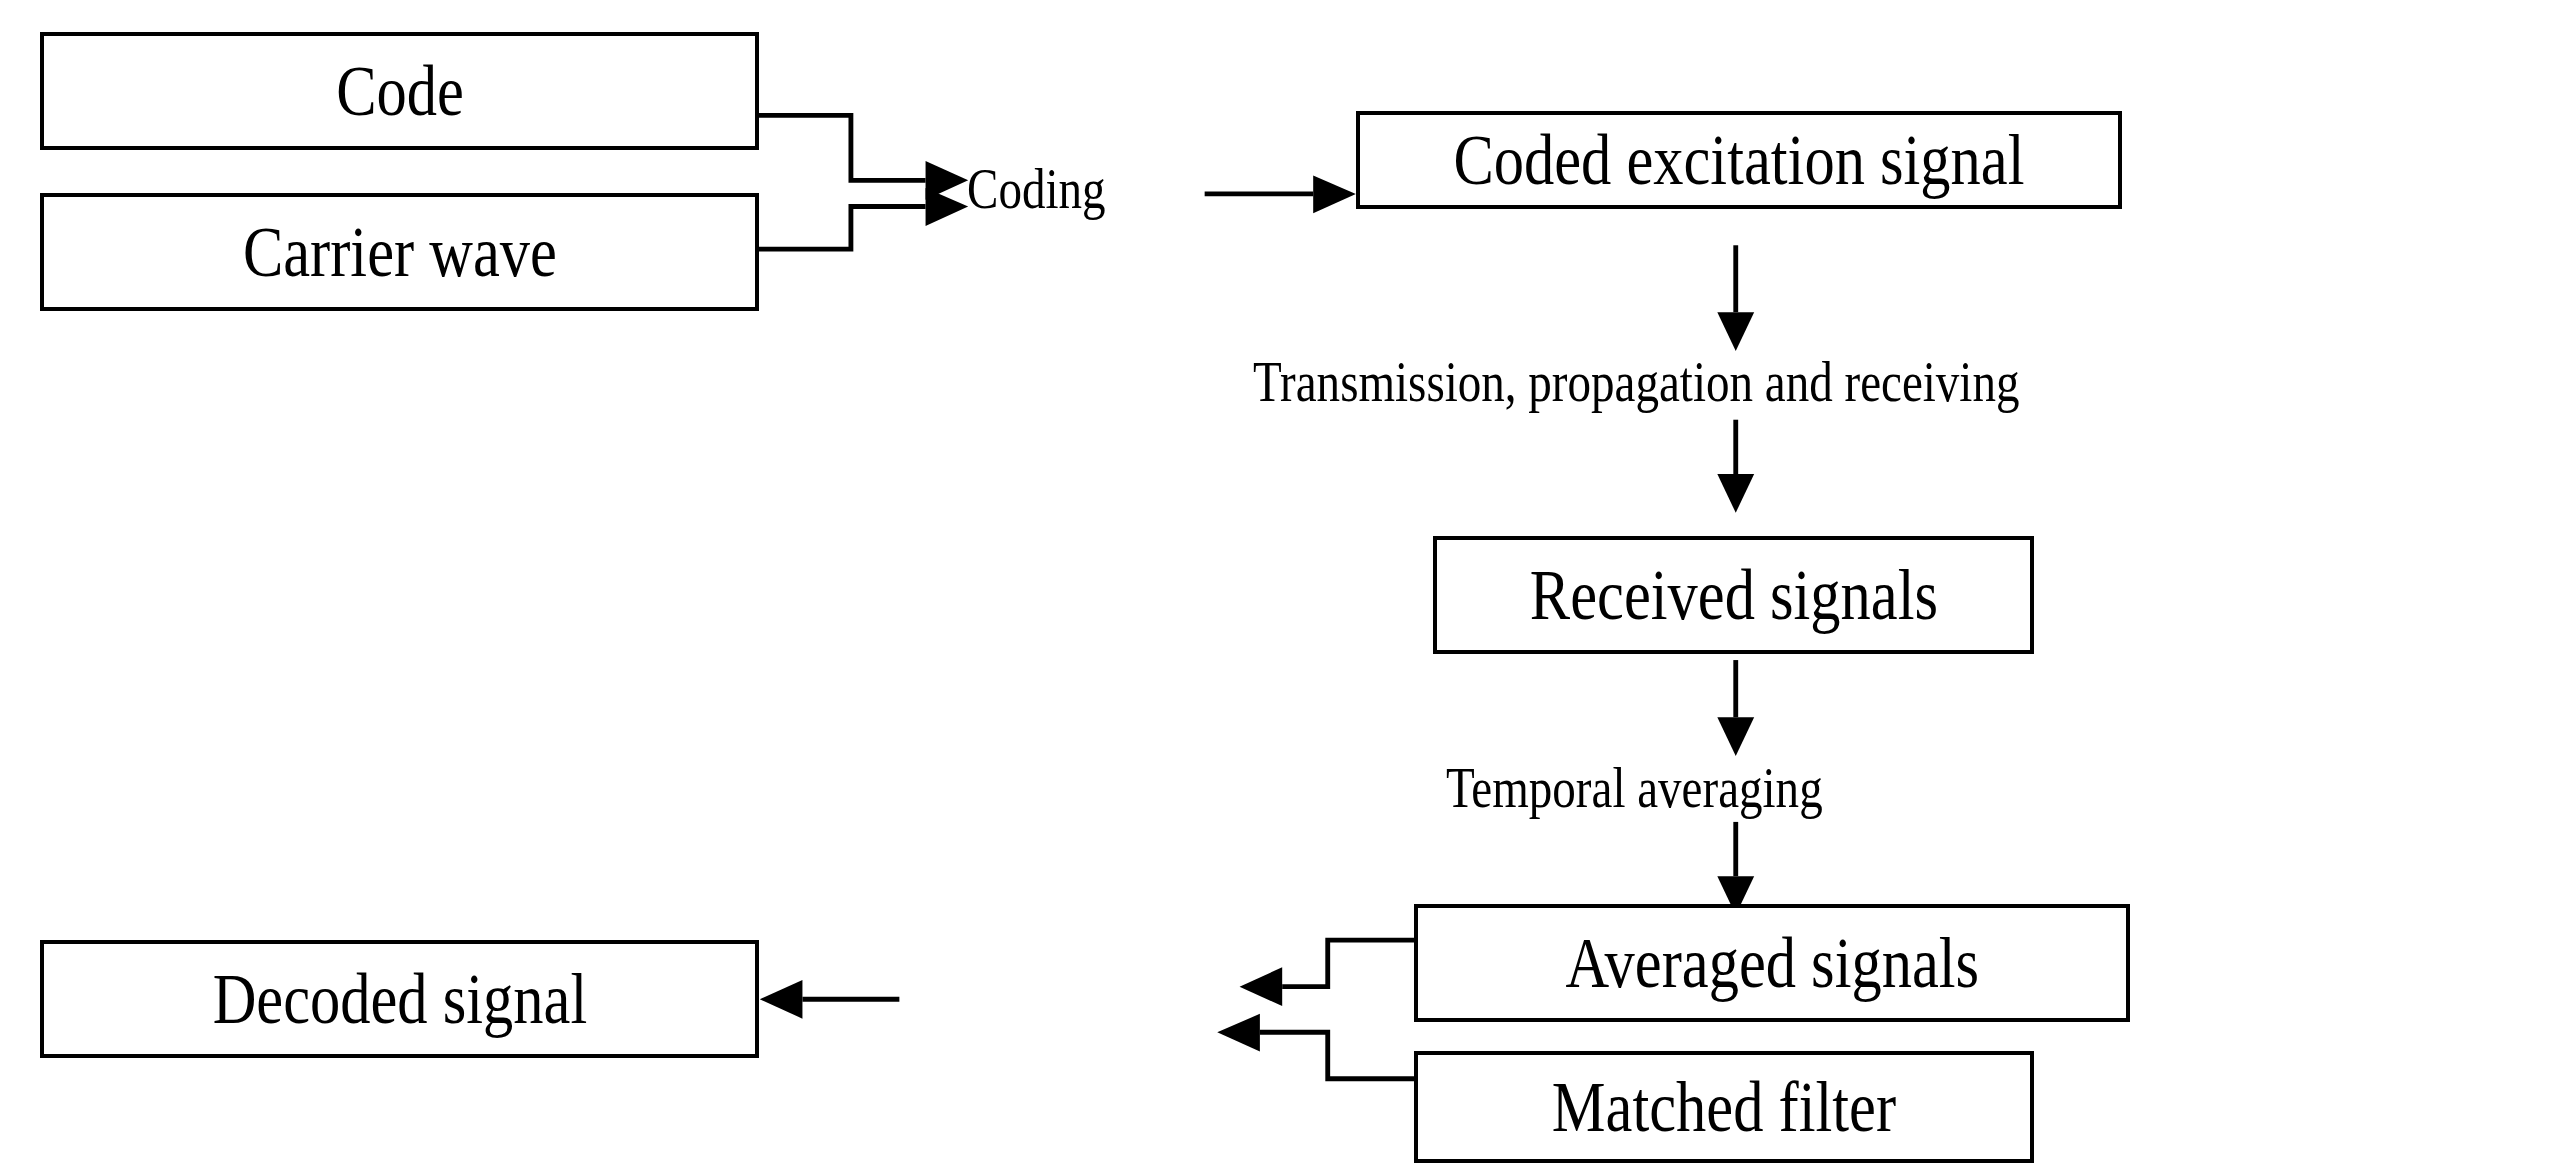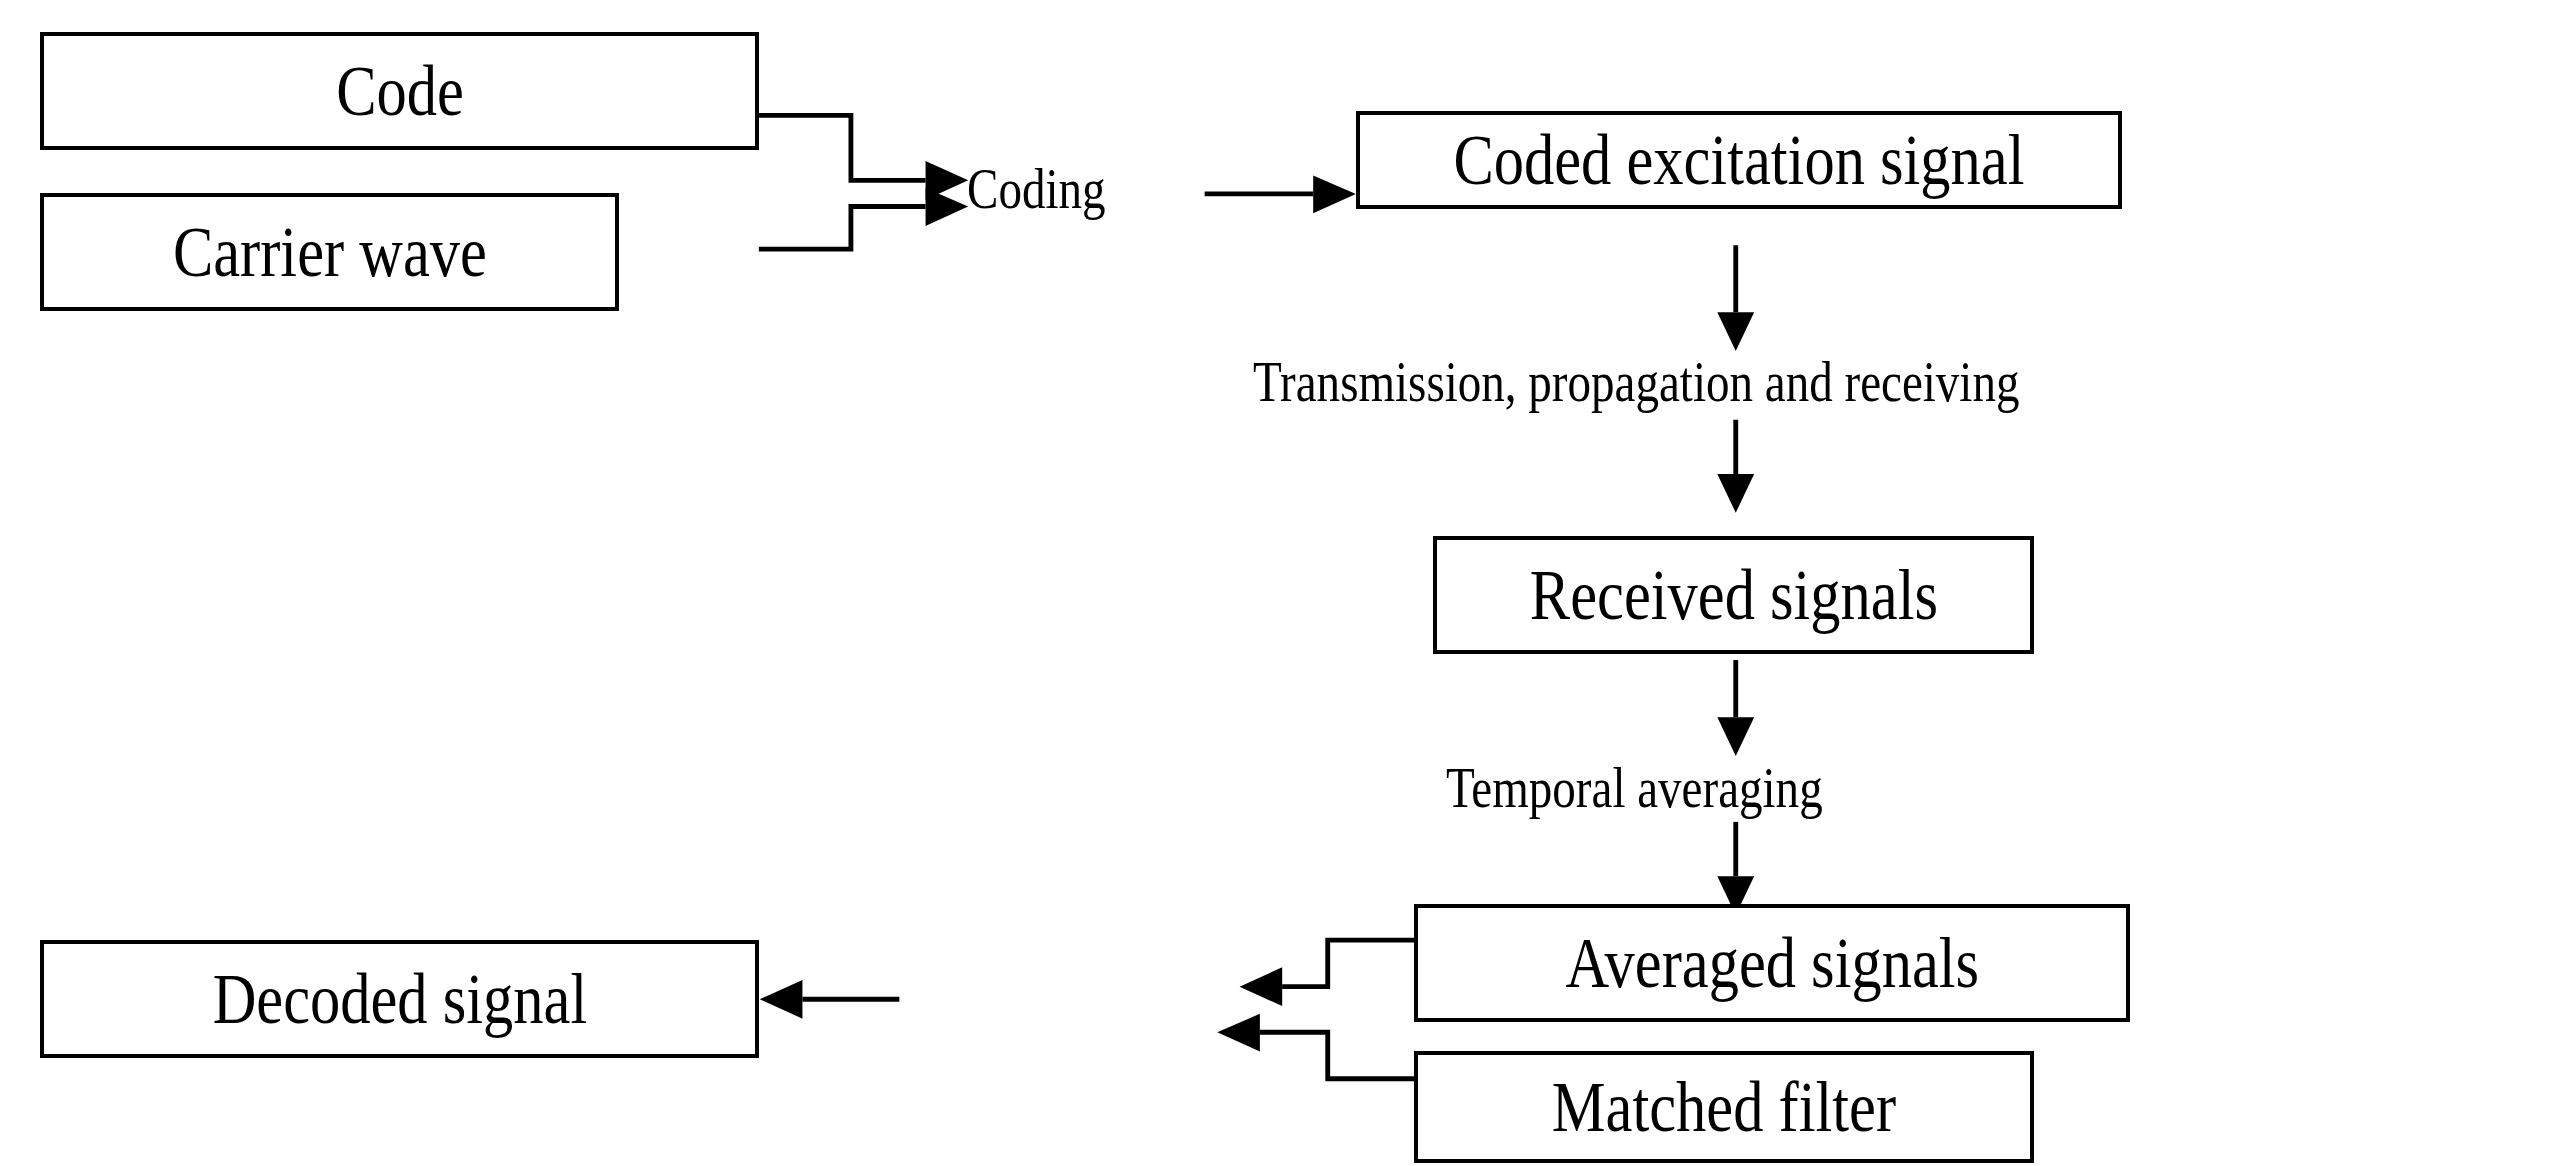--- a/index.html
+++ b/index.html
@@ -122,21 +122,21 @@
     <g>
       <line x1="928" y1="1031" x2="828" y2="1031"></line>
       <polygon points="828,1011 784,1031 828,1051"></polygon>
     </g>
   </svg>
 
   <div class="node" style="left:40px; top:32px; width:719px; height:118px;">
     <span class="node-label">Code</span>
   </div>
 
-  <div class="node" style="left:40px; top:193px; width:579px; height:118px;">
+  <div class="node" style="left:40px; top:193px; width:719px; height:118px;">
     <span class="node-label">Carrier wave</span>
   </div>
 
   <div class="node" style="left:1356px; top:111px; width:766px; height:98px;">
     <span class="node-label">Coded excitation signal</span>
   </div>
 
   <div class="node" style="left:1433px; top:536px; width:601px; height:118px;">
     <span class="node-label">Received signals</span>
   </div>

